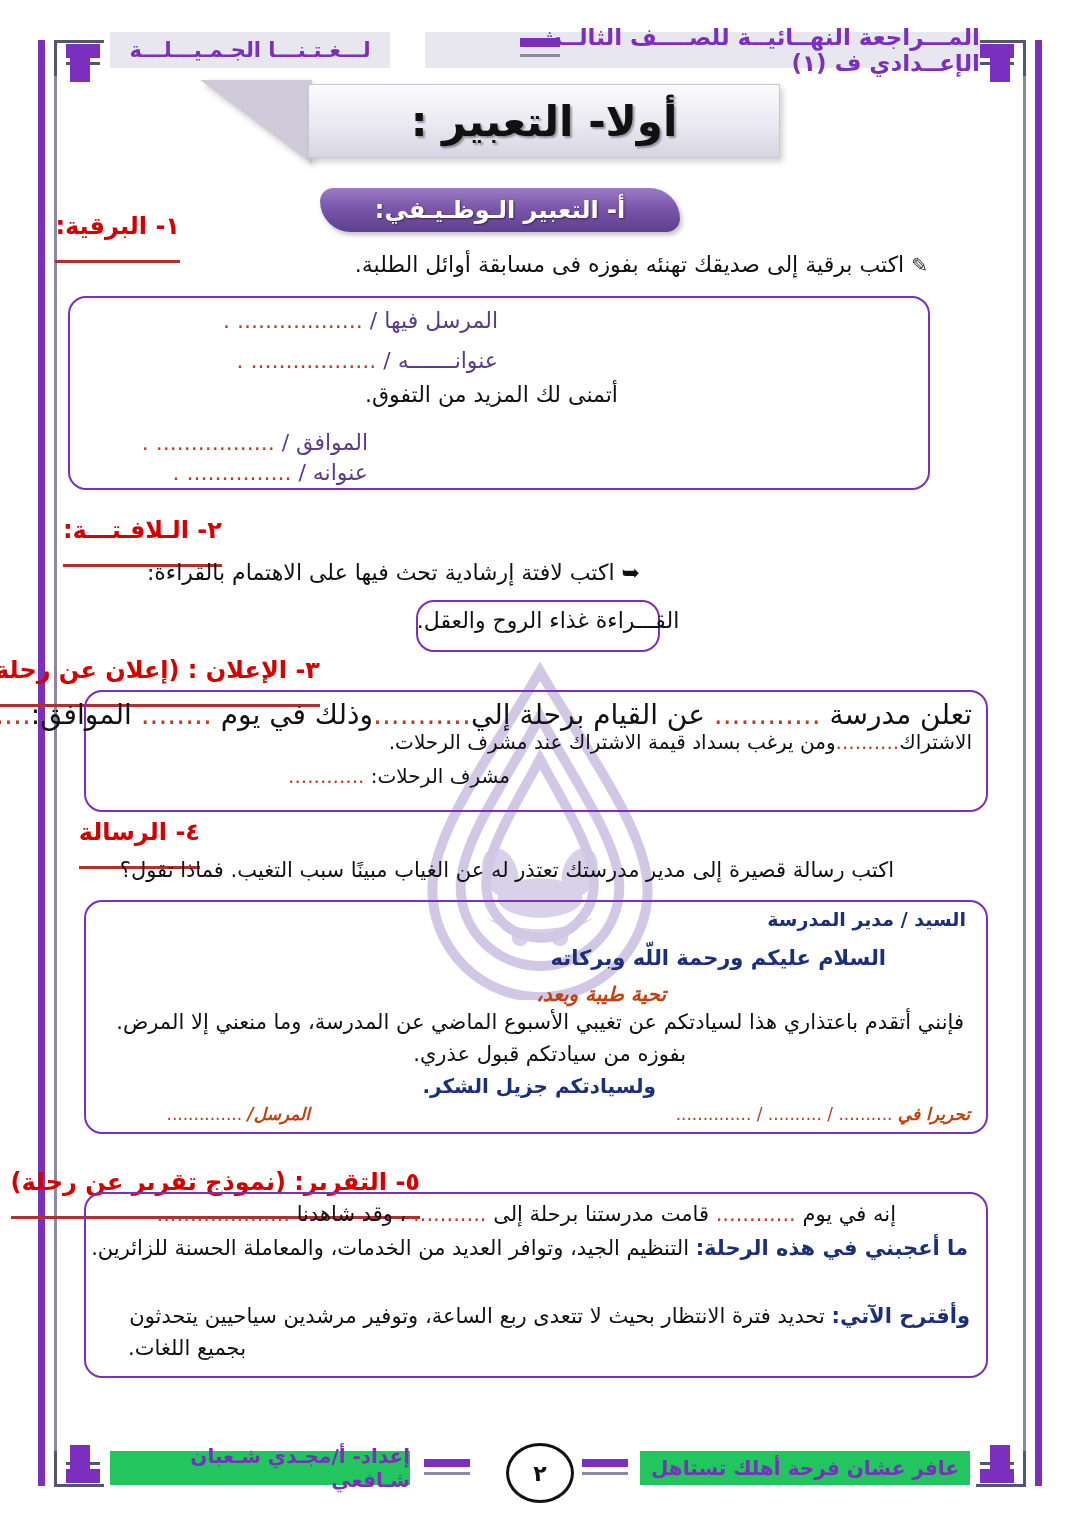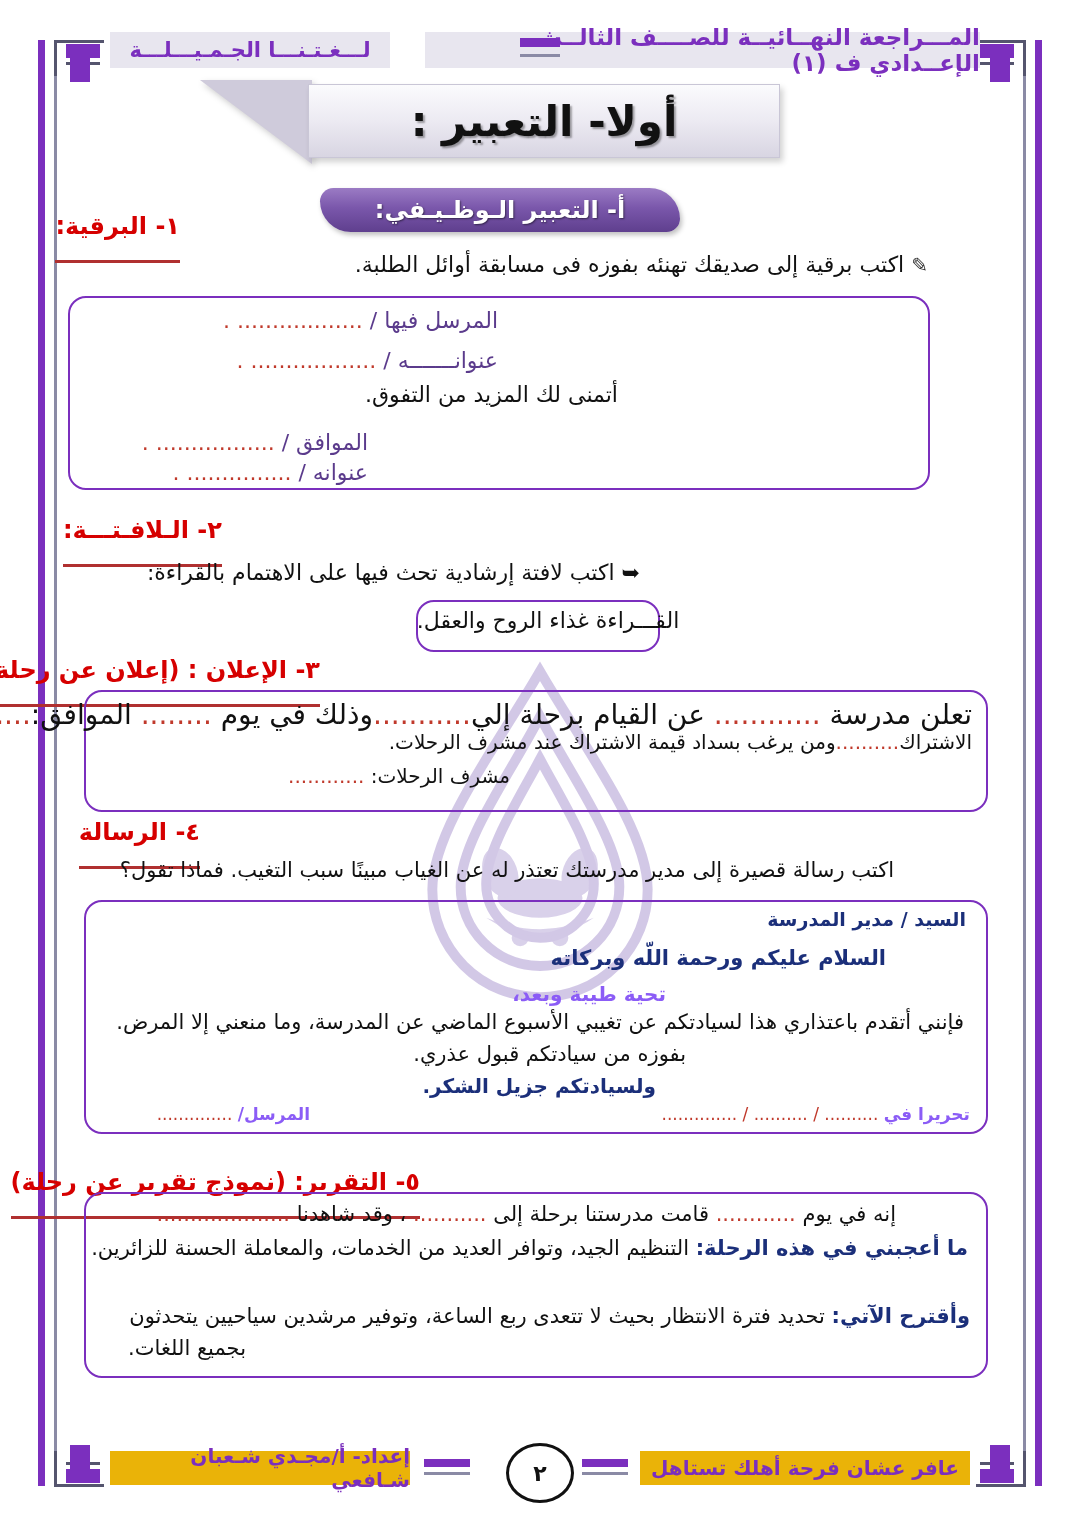--- a/index.html
+++ b/index.html
@@ -120,26 +120,26 @@
   
   #watermark{
     position:absolute;left:0;right:0;margin:auto;
     top:660px;width:300px;height:340px;
     opacity:.45;pointer-events:none;
     display:flex;align-items:center;justify-content:center;
   }
 
   
   .blue-bold{color:#1b2f7a;font-weight:bold;}
-  .red-bold{color:#8b5cf6;font-weight:bold;}
+  .red-bold{color:#c2410c;font-weight:bold;font-style:italic;}
 
   
   .footer{position:absolute;bottom:30px;left:0;width:1080px;height:54px;}
   .ftr-chip{
-    position:absolute;top:8px;height:34px;background:#eab308;
+    position:absolute;top:8px;height:34px;background:#22c55e;
     display:flex;align-items:center;justify-content:center;
     color:#7B2FBE;font-weight:bold;font-size:20px;letter-spacing:1px;
   }
   #ftr-right-chip{right:110px;width:330px;}
   #ftr-left-chip{left:110px;width:300px;}
   #page-num{
     position:absolute;top:0;left:0;right:0;margin:auto;
     width:62px;height:54px;border:3px solid #111;border-radius:50%;
     display:flex;align-items:center;justify-content:center;
     font-size:22px;font-weight:bold;color:#111;background:#fff;

